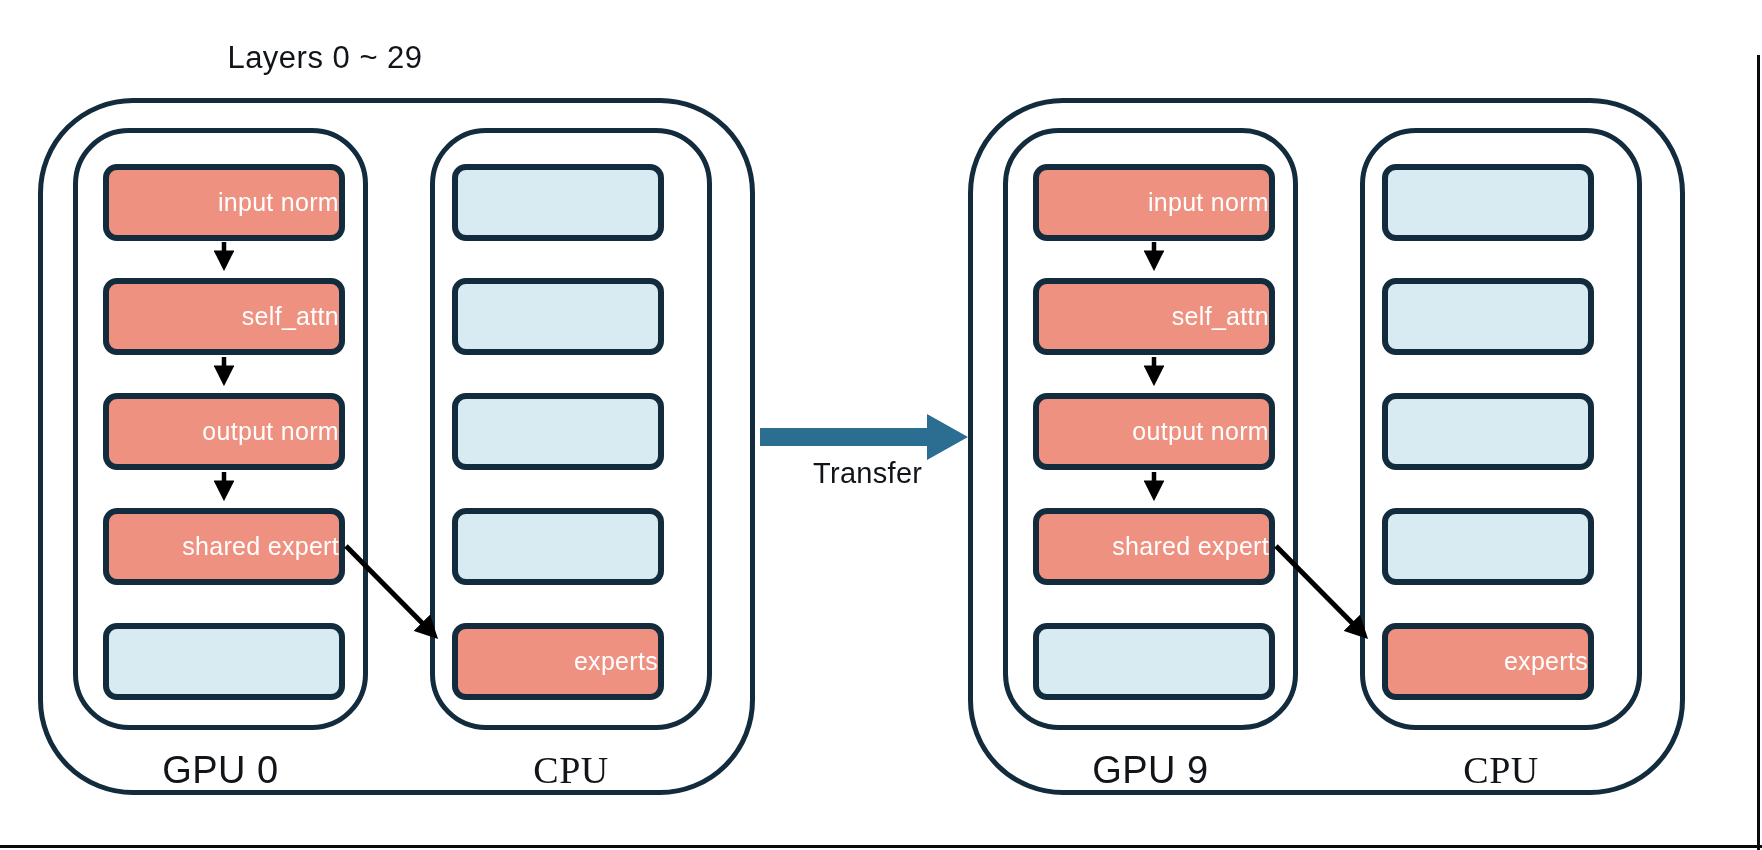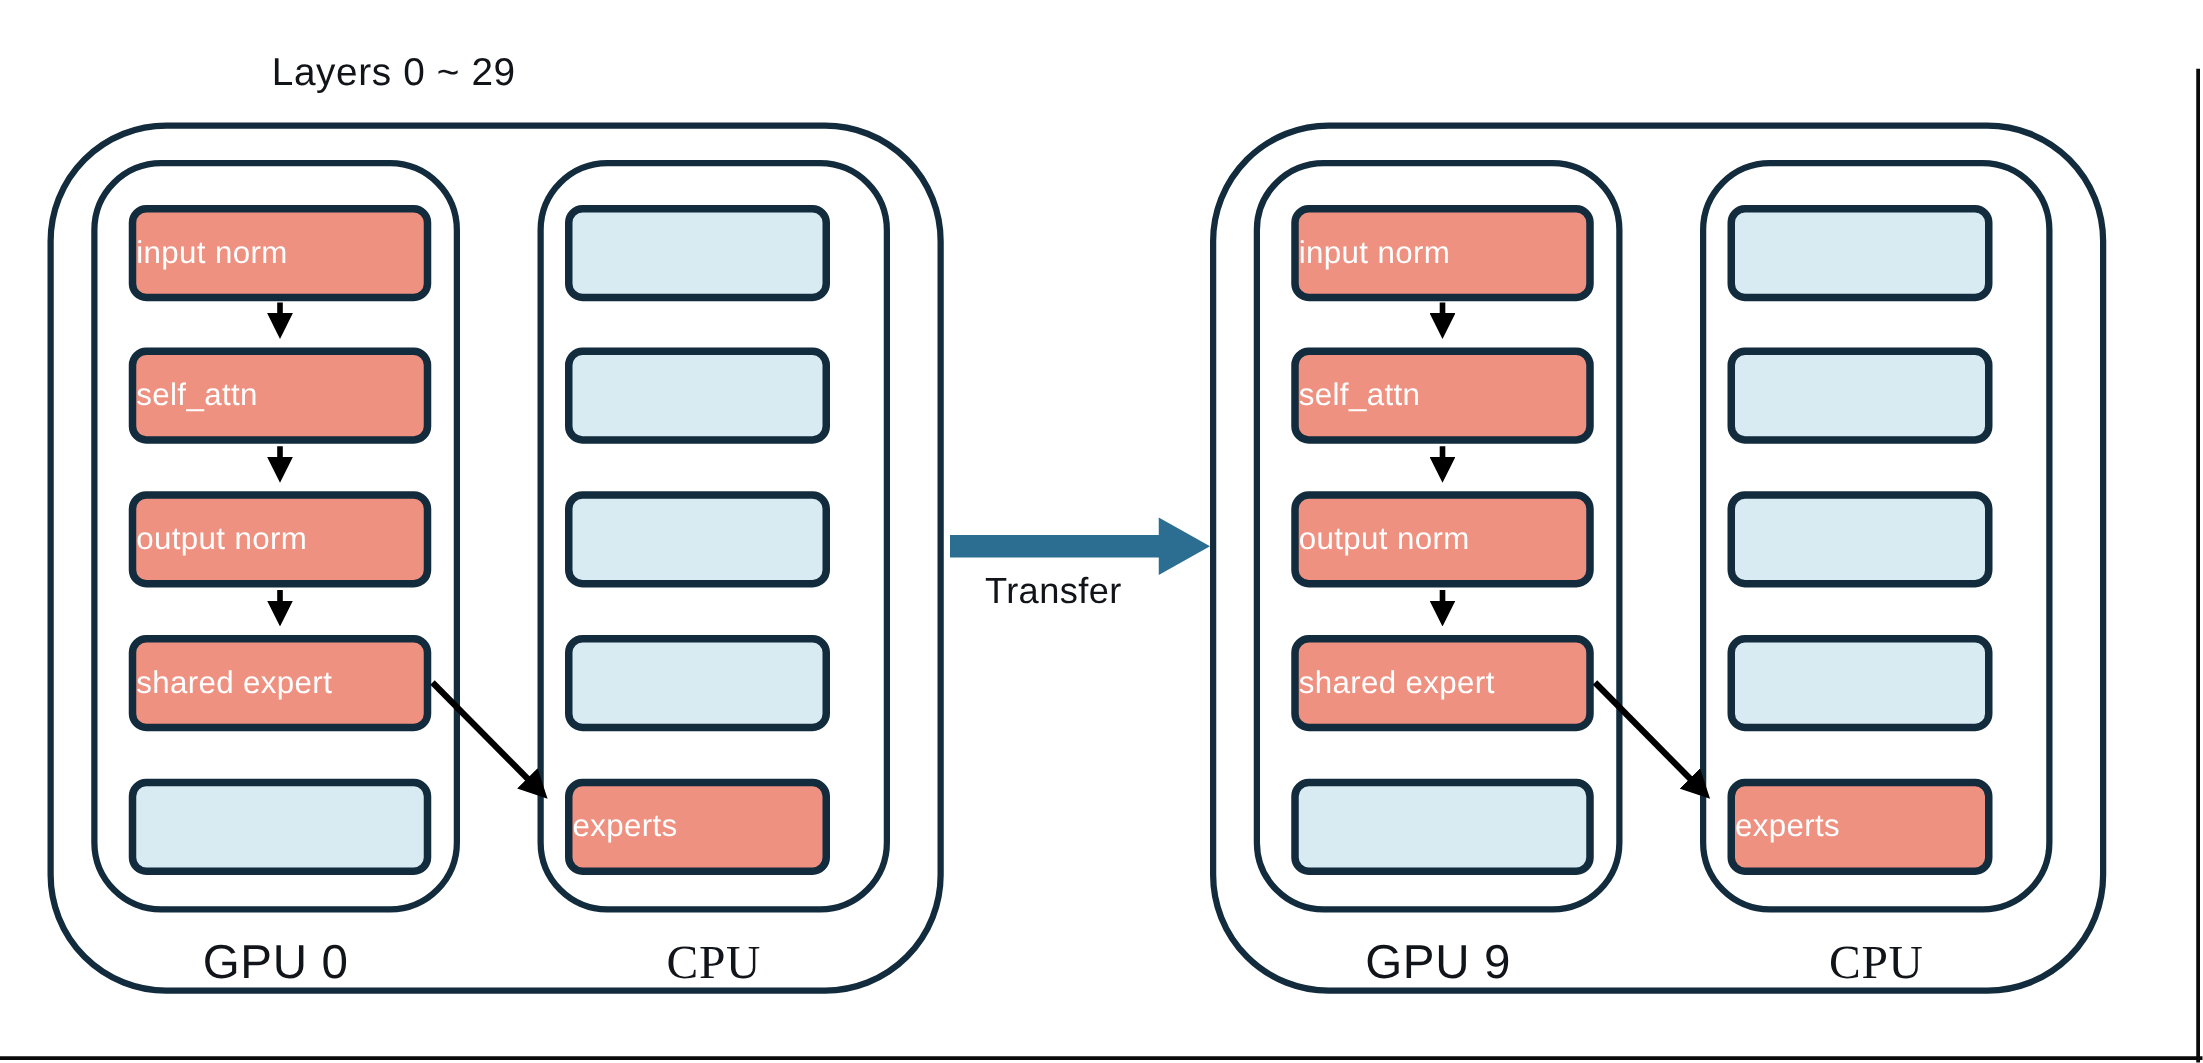--- a/index.html
+++ b/index.html
@@ -6,51 +6,51 @@
   body{
     position:relative;width:1762px;height:850px;overflow:hidden;
     font-family:"Liberation Sans",sans-serif;
   }
   .group{position:absolute;top:0;width:760px;height:850px;}
   .group-title{
     position:absolute;top:38px;left:0;width:717px;height:40px;
     text-align:center;font-size:31px;font-weight:500;color:#111418;
     line-height:40px;letter-spacing:.5px;
   }
-  .g0 .group-title{width:630px;}
+  .g0 .group-title{width:630px;padding-left:10px;}
   .outer{
     position:absolute;left:38px;top:98px;width:717px;height:697px;
     border:5px solid #122B3D;border-radius:95px;background:#ffffff;
     box-sizing:border-box;
   }
   .col{
     position:absolute;top:128px;height:602px;
     border:5px solid #122B3D;border-radius:56px;background:#ffffff;
     box-sizing:border-box;
   }
   .gpu-col{left:73px;width:295px;}
   .cpu-col{left:430px;width:282px;}
   .box{
     position:absolute;height:77px;border:6px solid #122B3D;border-radius:14px;
-    box-sizing:border-box;display:flex;align-items:center;justify-content:flex-start;
+    box-sizing:border-box;display:flex;align-items:center;justify-content:flex-end;
     font-size:25px;color:#ffffff;letter-spacing:.3px;
   }
   .gpu-box{left:103px;width:242px;}
   .cpu-box{left:452px;width:212px;}
   .r0{top:164px}.r1{top:278px}.r2{top:393px}.r3{top:508px}.r4{top:623px}
   .salmon{background:#EE9180;}
   .blue{background:#D9EBF2;}
   .dev-label{
     position:absolute;top:749px;height:42px;line-height:42px;
     text-align:center;font-size:38px;color:#111418;letter-spacing:.5px;
   }
   .gpu-label{left:73px;width:295px;}
   .cpu-label{left:430px;width:282px;font-family:Liberation Serif, serif;}
   .transfer-label{
-    position:absolute;left:788px;top:449px;width:220px;
+    position:absolute;left:813px;top:449px;width:220px;
     font-size:29px;line-height:48px;color:#111418;letter-spacing:.3px;
   }
   #arrow-layer{position:absolute;left:0;top:0;pointer-events:none;}
   .page-edge-bottom{position:absolute;left:0;top:845px;width:1762px;height:3px;background:#0a0a0a;}
   .page-edge-right{position:absolute;left:1757px;top:55px;width:3px;height:795px;background:#0a0a0a;}
 </style>
 </head>
 <body>
 
 <div class="group g0" style="left:0">

